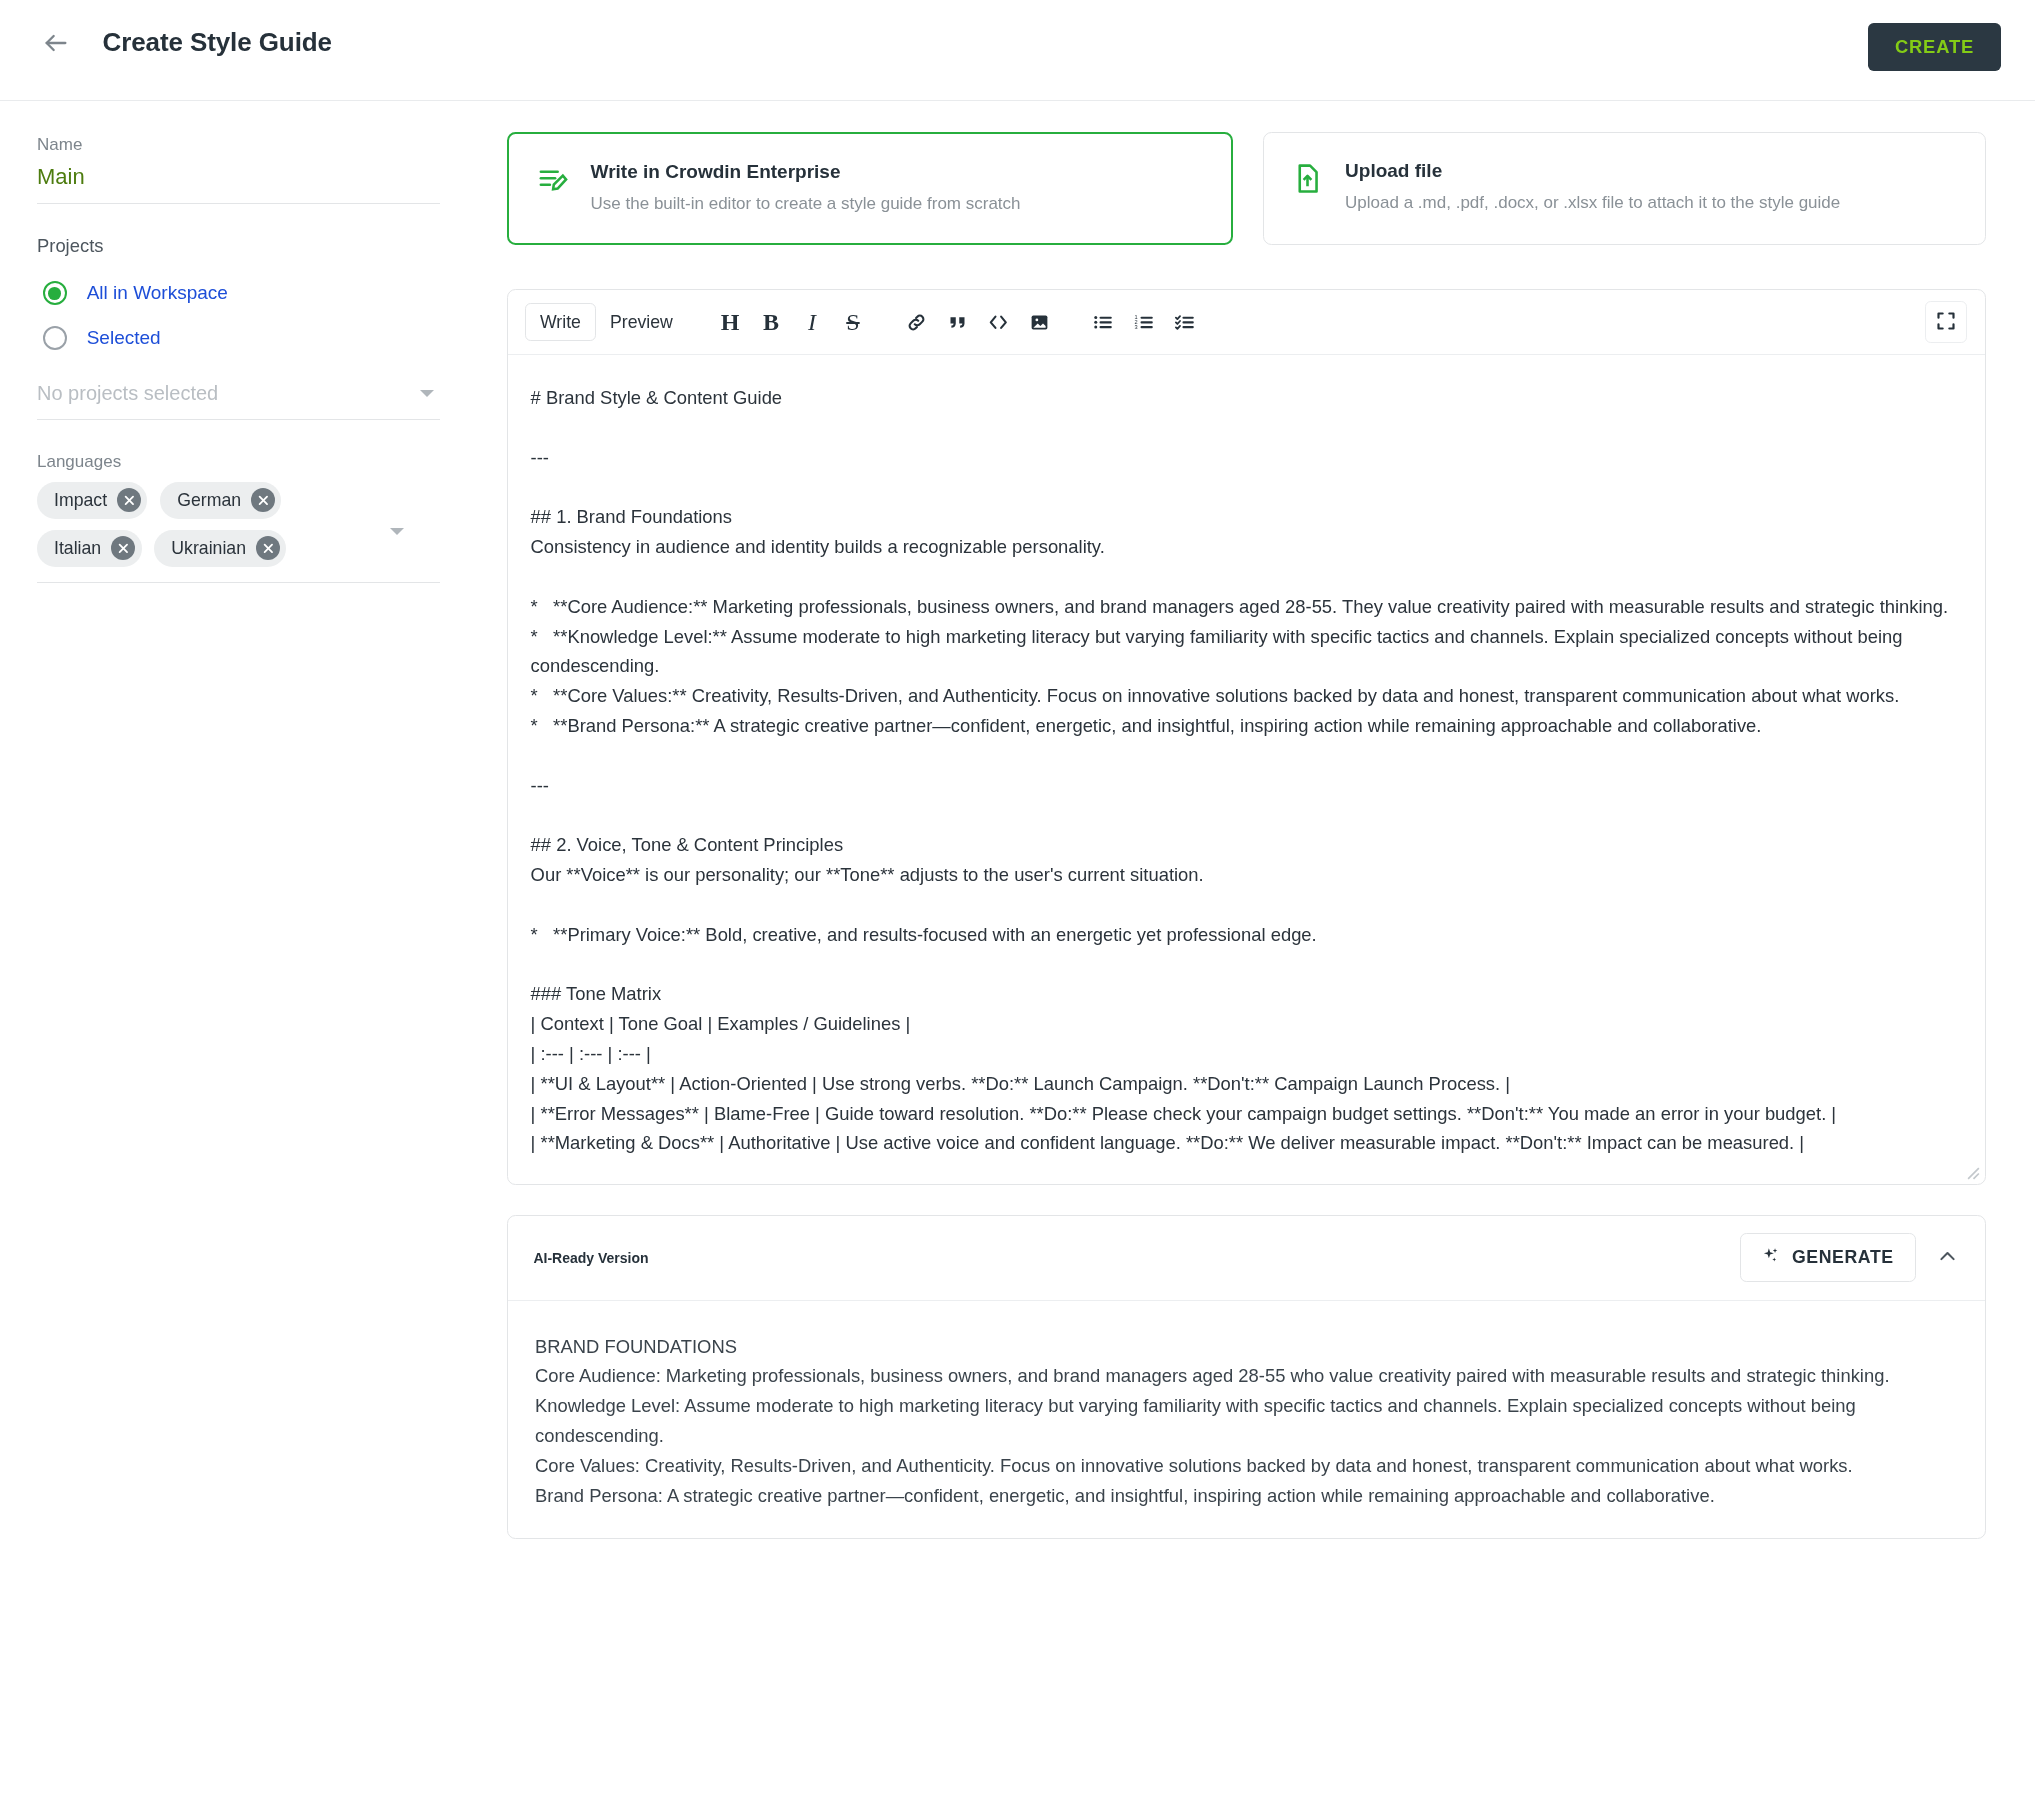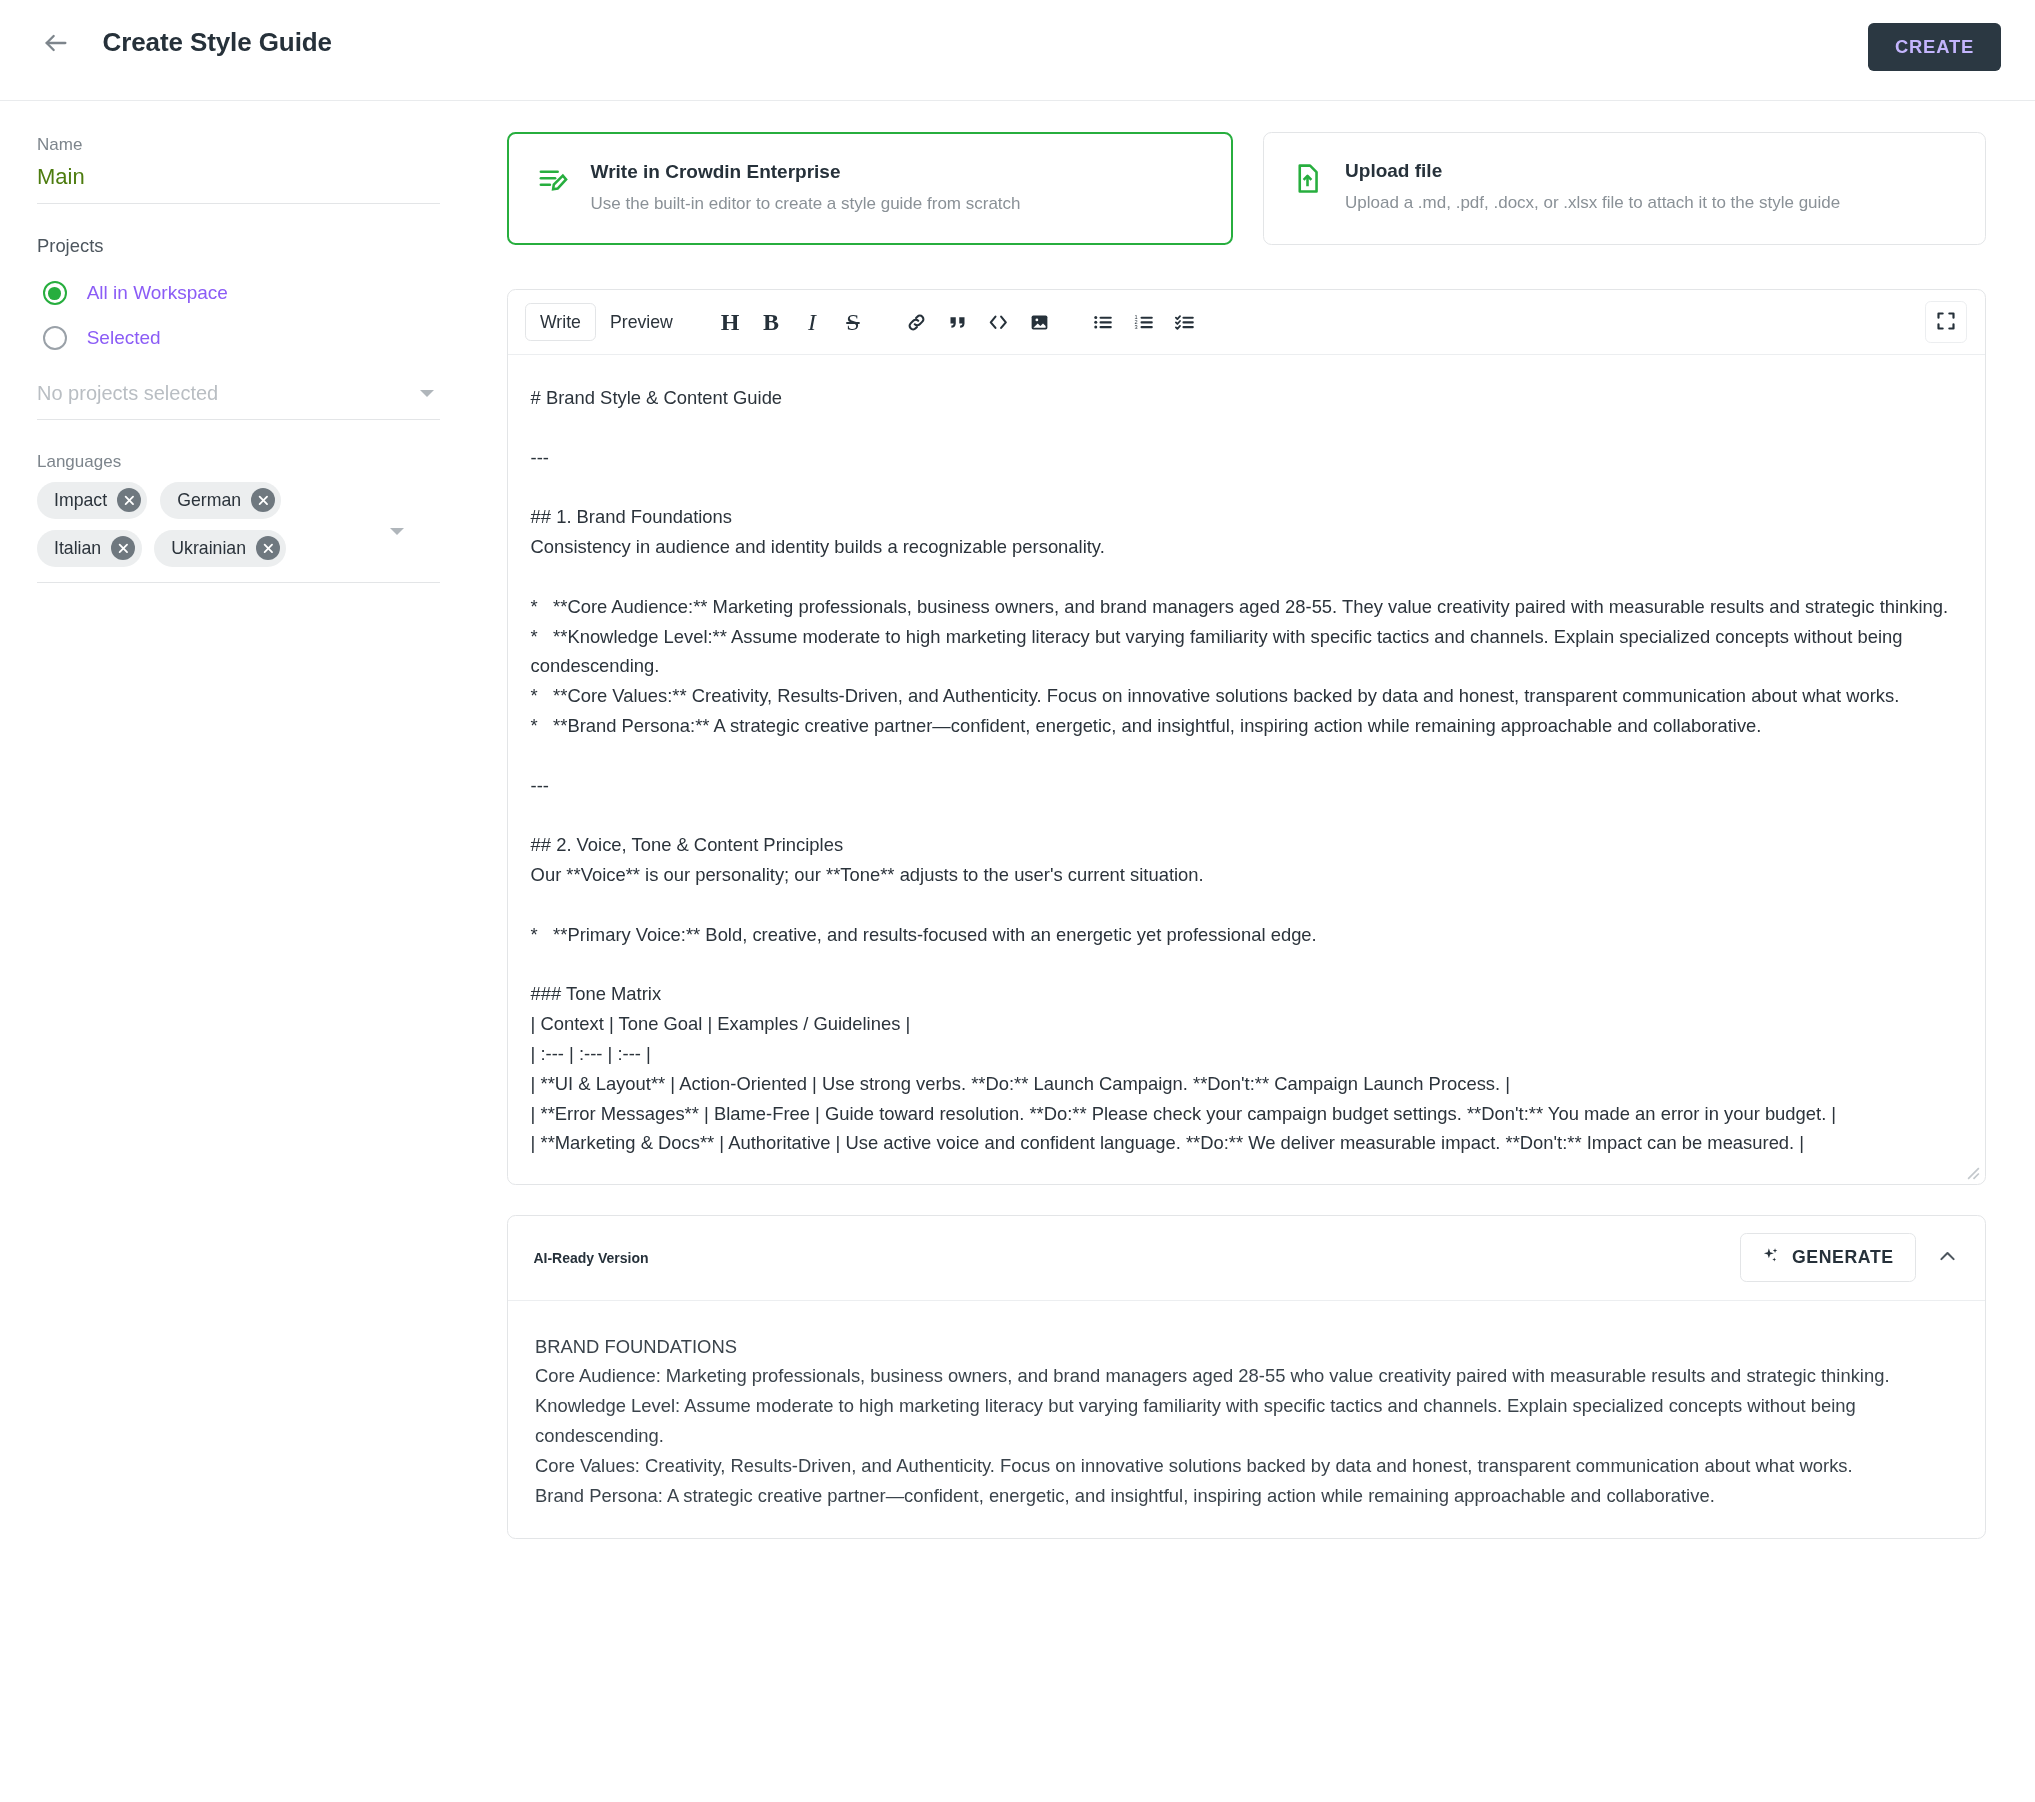--- a/index.html
+++ b/index.html
@@ -30,21 +30,21 @@
     font-size: 26px;
     font-weight: bold;
     letter-spacing: -0.1px;
     margin-left: 30px;
     color: #26313a;
   }
   .create-btn {
     position: absolute;
     right: 34px; top: 22.6px;
     background: #2b3842;
-    color: #c4b5fd;
+    color: #84cc16;
     border: none;
     border-radius: 5.7px;
     font-size: 18.4px;
     font-weight: bold;
     letter-spacing: 0.8px;
     padding: 13.4px 27px;
     cursor: pointer;
     font-family: "Liberation Sans", sans-serif;
   }
 
@@ -90,21 +90,21 @@
   }
   .radio.checked { border-color: #27ae3e; }
   .radio.checked::after {
     content: "";
     position: absolute;
     width: 12.7px; height: 12.7px;
     border-radius: 50%;
     background: #27ae3e;
     left: 3.5px; top: 3.5px;
   }
-  .radio-label { font-size: 19px; color: #8b5cf6; }
+  .radio-label { font-size: 19px; color: #1d4ed8; }
 
   .select-row {
     display: flex; align-items: center;
     width: 403px;
     margin-top: 21px;
     padding-bottom: 14px;
     border-bottom: 1.4px solid #e3e5e7;
     cursor: pointer;
   }
   .select-placeholder { font-size: 20px; color: #b9bec3; flex: 1; }

